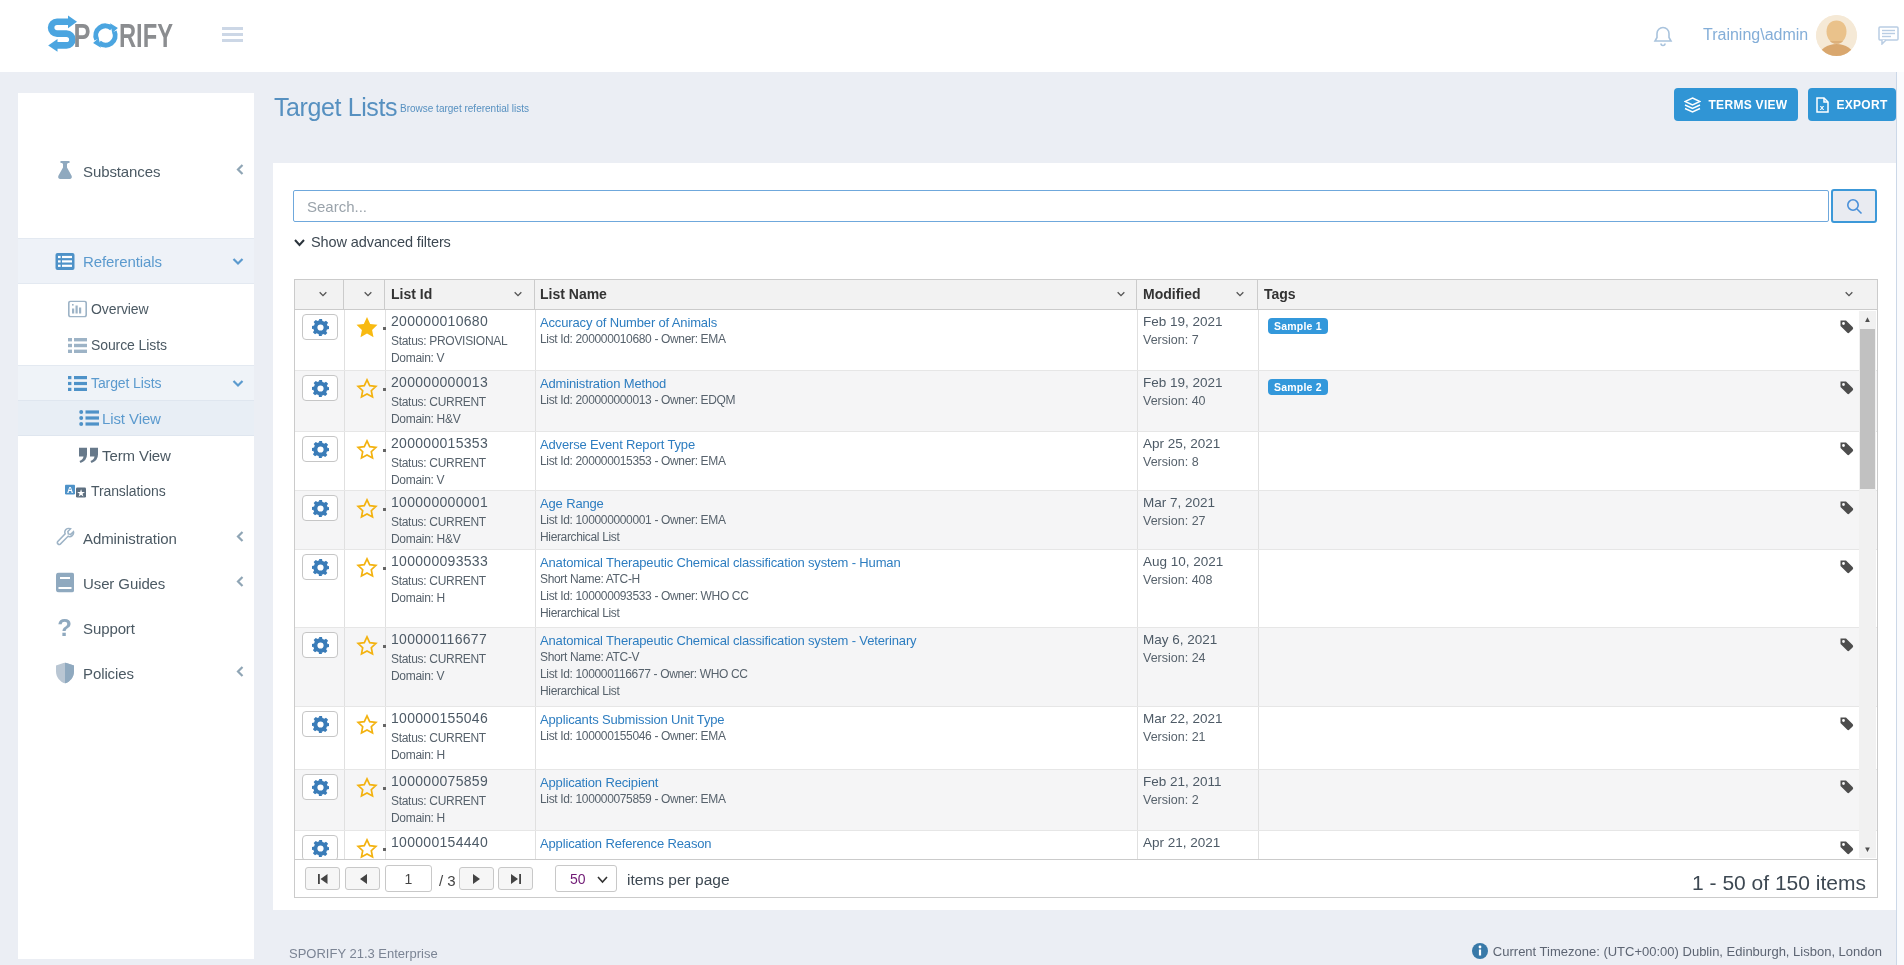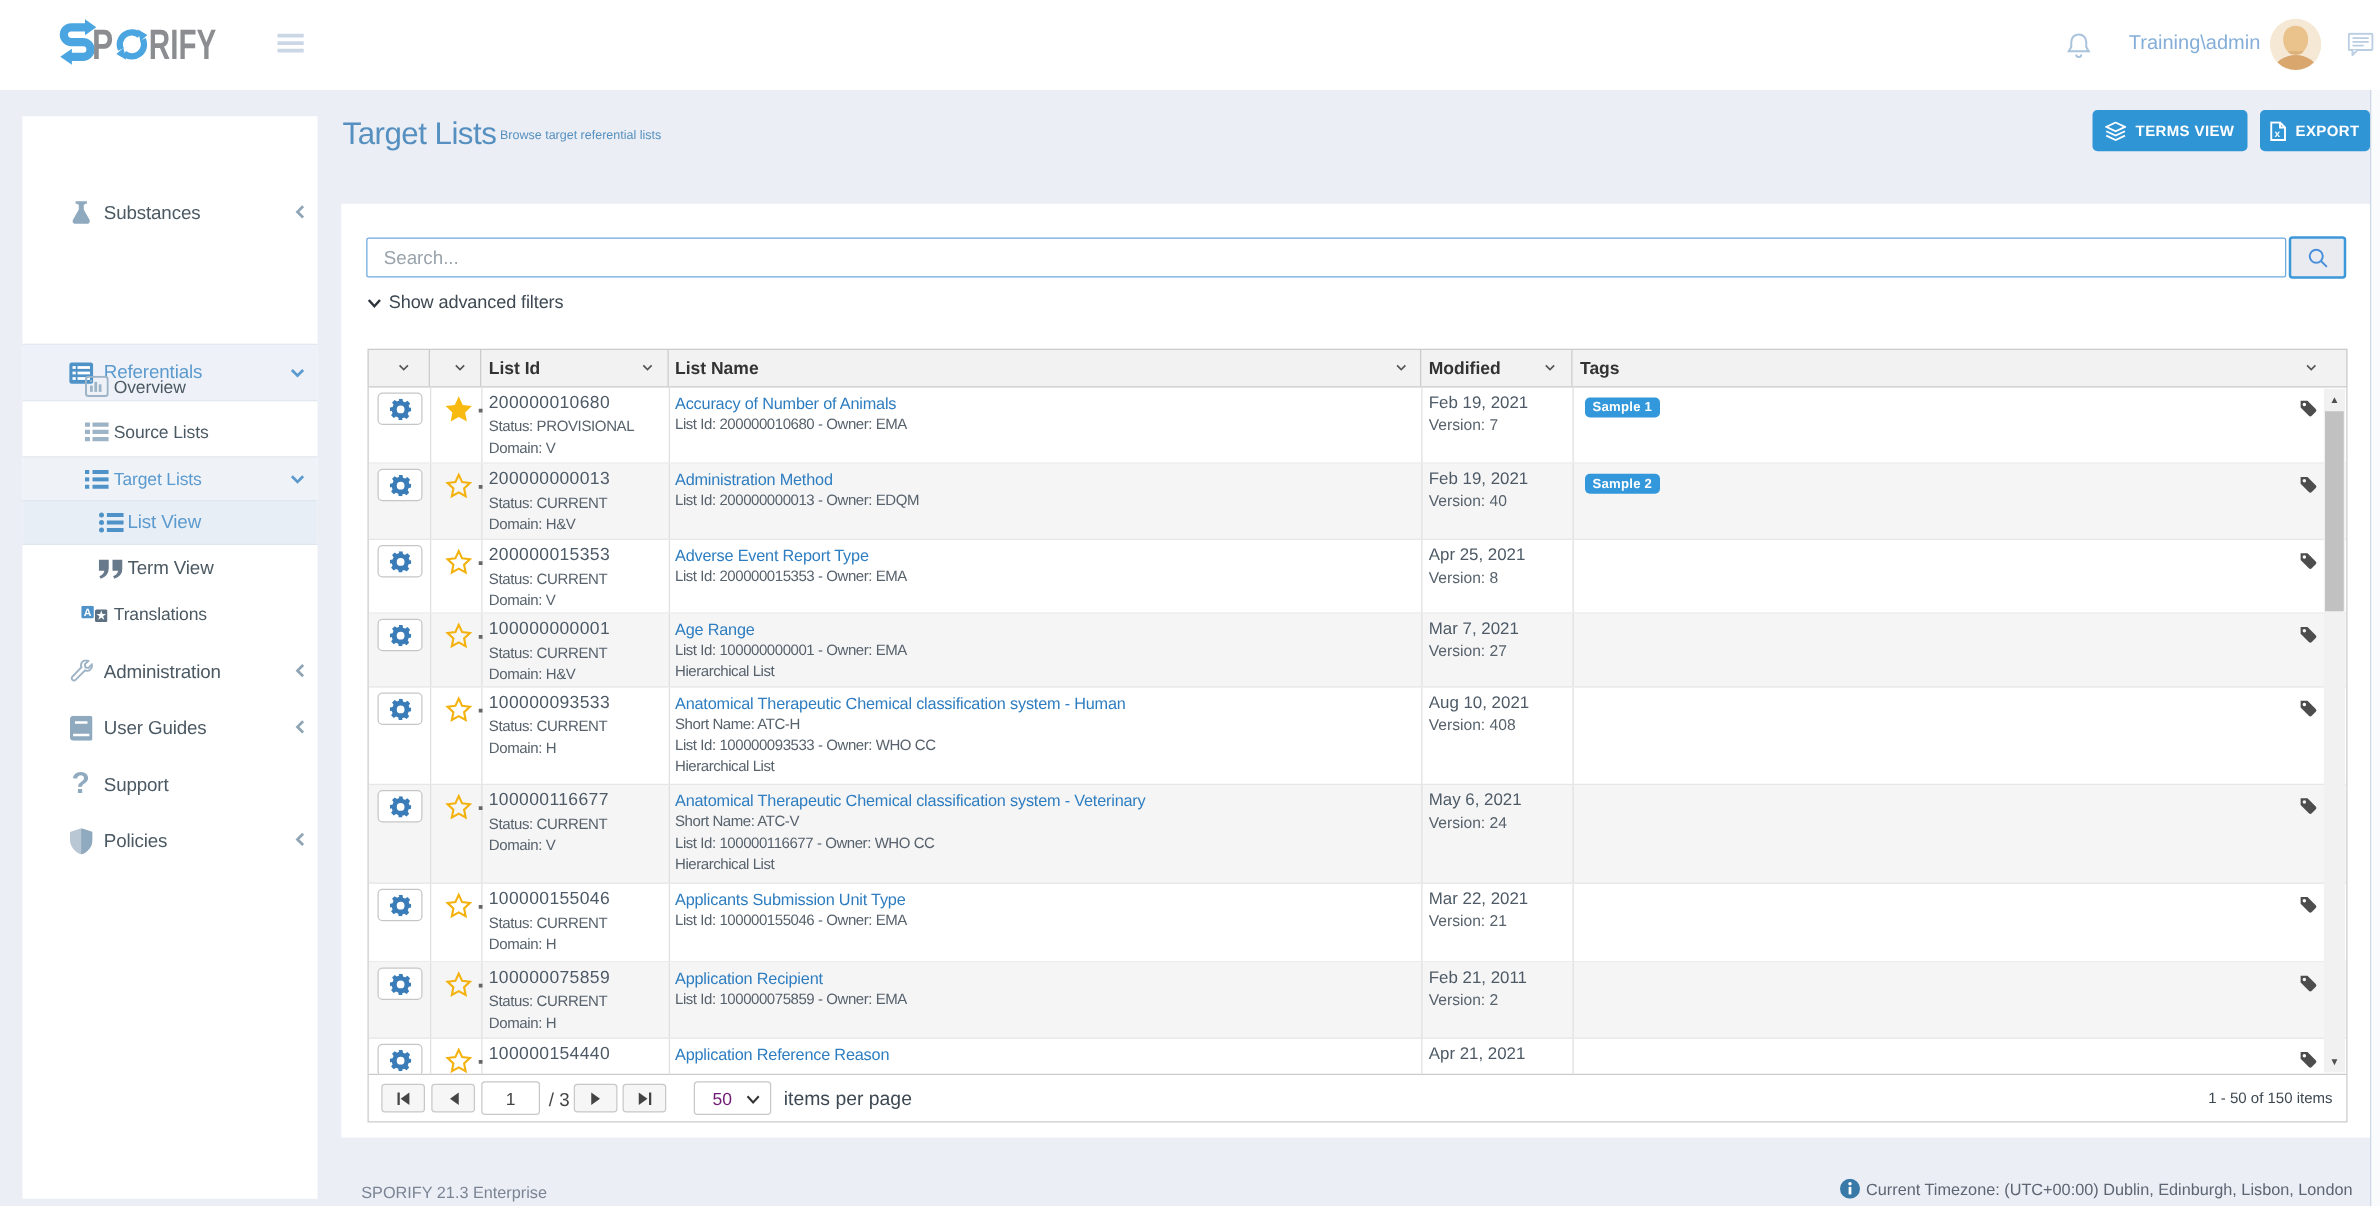--- a/index.html
+++ b/index.html
@@ -70,21 +70,21 @@
 #vscroll .arr { position:absolute; left:0; width:17px; height:17px; display:flex; align-items:center; justify-content:center; font-size:8px; color:#505050; }
 #vscroll .thumb { position:absolute; left:1px; top:18px; width:15px; height:160px; background:#c1c1c1; }
 
 
 #pgbar { position:absolute; left:21px; top:696px; width:1584px; height:39px; border:1px solid #cbcbcb; border-top:1px solid #cbcbcb; background:#fff; }
 .pbtn { position:absolute; top:704px; width:35px; height:23px; background:#f6f6f6; border:1px solid #c8c8c8; border-radius:3px; display:flex; align-items:center; justify-content:center; font-size:11px; color:#444; }
 #pinput { position:absolute; left:112px; top:702px; width:47px; height:27px; border:1px solid #c8c8c8; border-radius:3px; text-align:center; font-size:14px; color:#444; font-family:"Liberation Sans", sans-serif; }
 #pslash { position:absolute; left:166px; top:709px; font-size:15px; color:#444; }
 #psel { position:absolute; left:282px; top:702px; width:62px; height:27px; border:1px solid #c8c8c8; border-radius:3px; background:#fff; font-size:14px; color:#701a75; padding-left:14px; line-height:26px; font-family:"Liberation Sans", sans-serif; }
 #pipp { position:absolute; left:354px; top:708px; font-size:15.5px; color:#3d4852;text-align:center; }
-#pcount { position:absolute; right:30px; top:708px; font-size:12px; color:#3d4852; }
+#pcount { position:absolute; right:30px; top:708px; font-size:21px; color:#3d4852; }
 
 
 #f1 { position:absolute; left:289px; top:946px; font-size:13px; color:#7b8494; }
 #f2 { position:absolute; right:22px; top:943px; font-size:13px; color:#5d6573; white-space:nowrap; display:flex; align-items:center; gap:5px; }
 
 
 
 #rstrip { position:absolute; left:1896px; top:72px; width:8px; height:893px; background:#fafbfd; border-left:1px solid #ccd8e8; }
 </style>
 </head>
@@ -153,21 +153,21 @@
         <svg width="18" height="20" viewBox="0 0 18 20">
           <path fill="#8fa9bf" d="M6 1h6v2h-1v4l4.6 8.2c.8 1.5-.2 3.3-1.9 3.3H4.3c-1.7 0-2.7-1.8-1.9-3.3L7 7V3H6z"></path>
           <rect x="4.5" y="0.5" width="9" height="2" fill="#8fa9bf"></rect>
         </svg>
       </span>
     <span class="tx">Substances</span>
       <span class="ch"><svg width="8" height="12" viewBox="0 0 8 12">
           <path fill="none" stroke="#8fa5b5" stroke-width="2.2" d="M6.5 1.5 L2 6 l4.5 4.5"></path>
         </svg></span>
   </div>
-  <div class="sitem blue" style="top:145px; height:46px; background:#eef2f8; border-top:1px solid #e3e9f1; border-bottom:1px solid #e3e9f1;margin-top:37px;">
+  <div class="sitem blue" style="top:145px; height:46px; background:#eef2f8; border-top:1px solid #e3e9f1; border-bottom:1px solid #e3e9f1;">
     <span class="ic">
         <svg width="20" height="18" viewBox="0 0 20 18">
           <rect x="0.5" y="0.5" width="19" height="17" rx="2" fill="#4e92c8"></rect>
           <rect x="3" y="3.4" width="2.6" height="2.2" fill="#fff"></rect>
           <rect x="7" y="3.4" width="10" height="2.2" fill="#fff"></rect>
           <rect x="3" y="7.8" width="2.6" height="2.2" fill="#fff"></rect>
           <rect x="7" y="7.8" width="10" height="2.2" fill="#fff"></rect>
           <rect x="3" y="12.2" width="2.6" height="2.2" fill="#fff"></rect>
           <rect x="7" y="12.2" width="10" height="2.2" fill="#fff"></rect>
         </svg>

